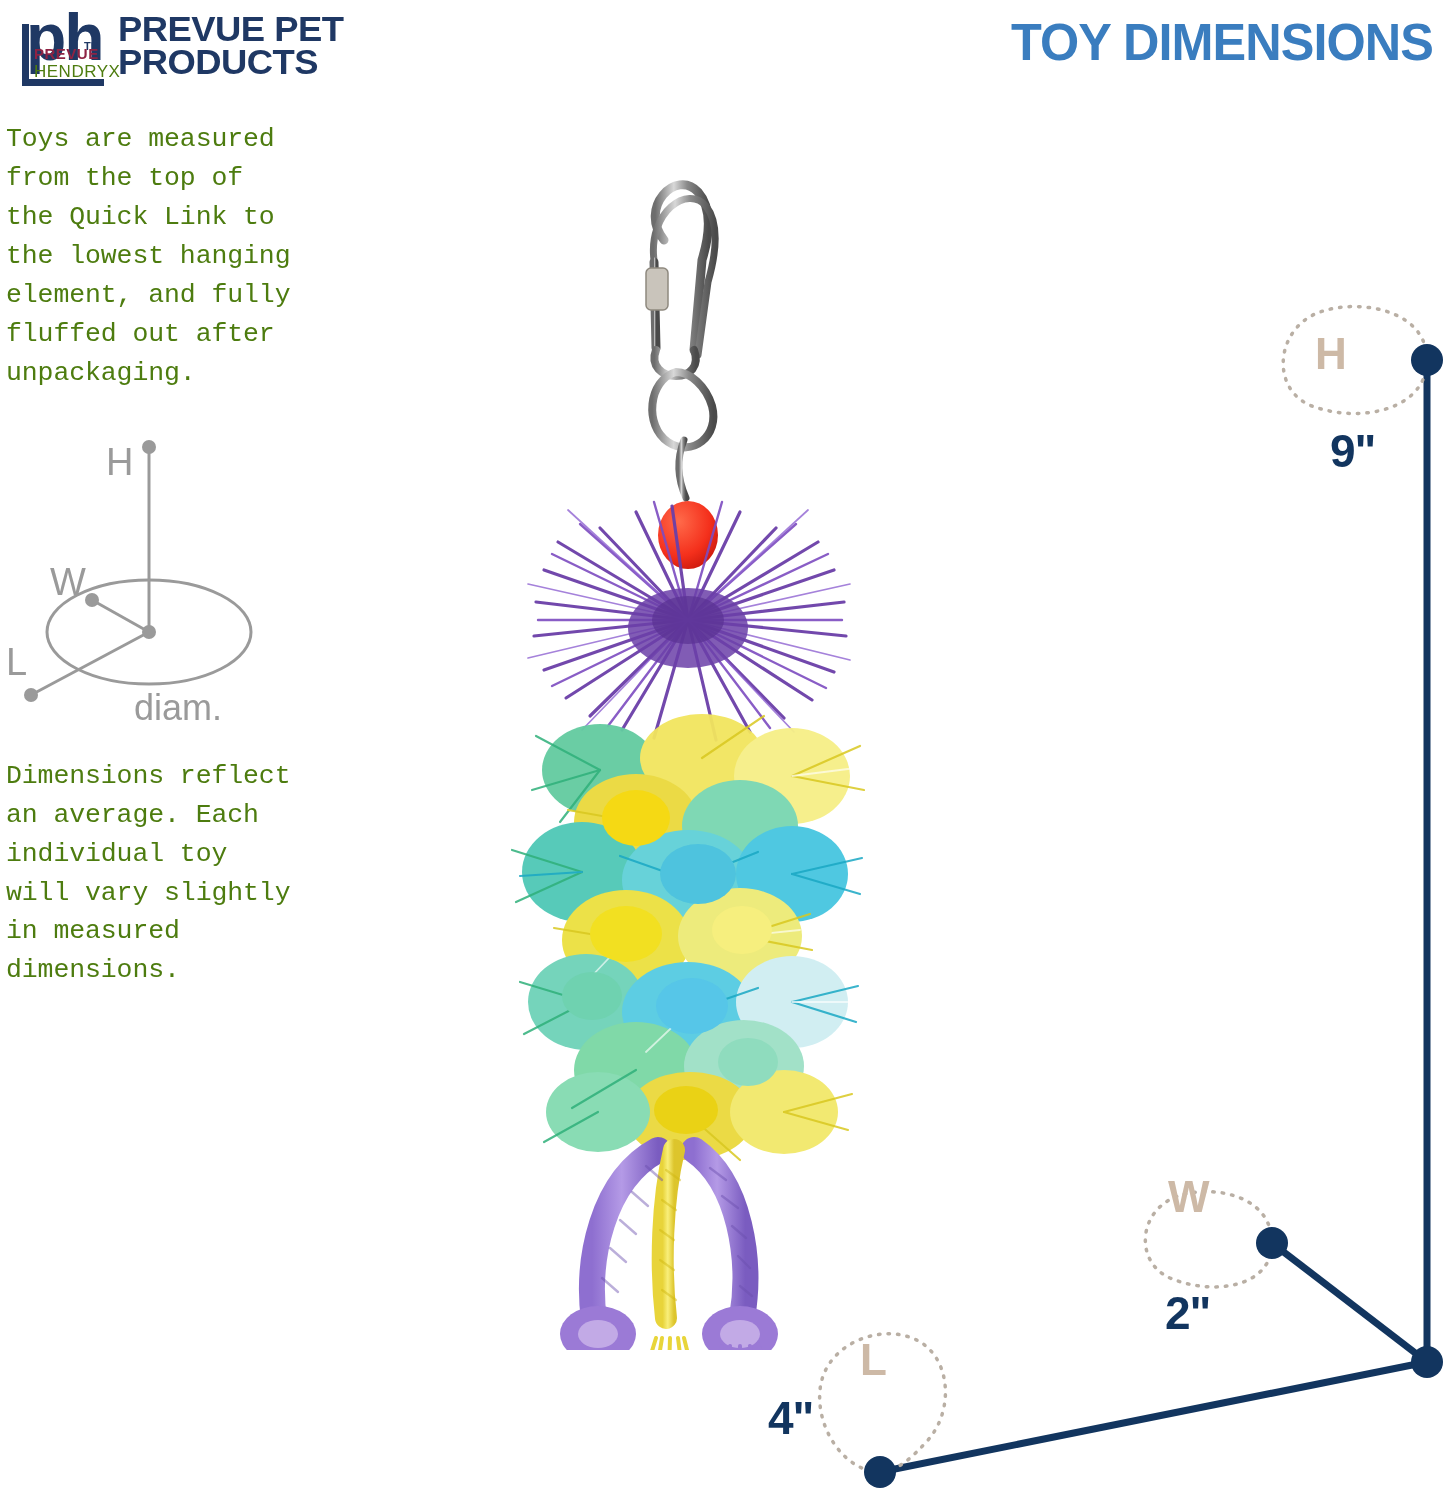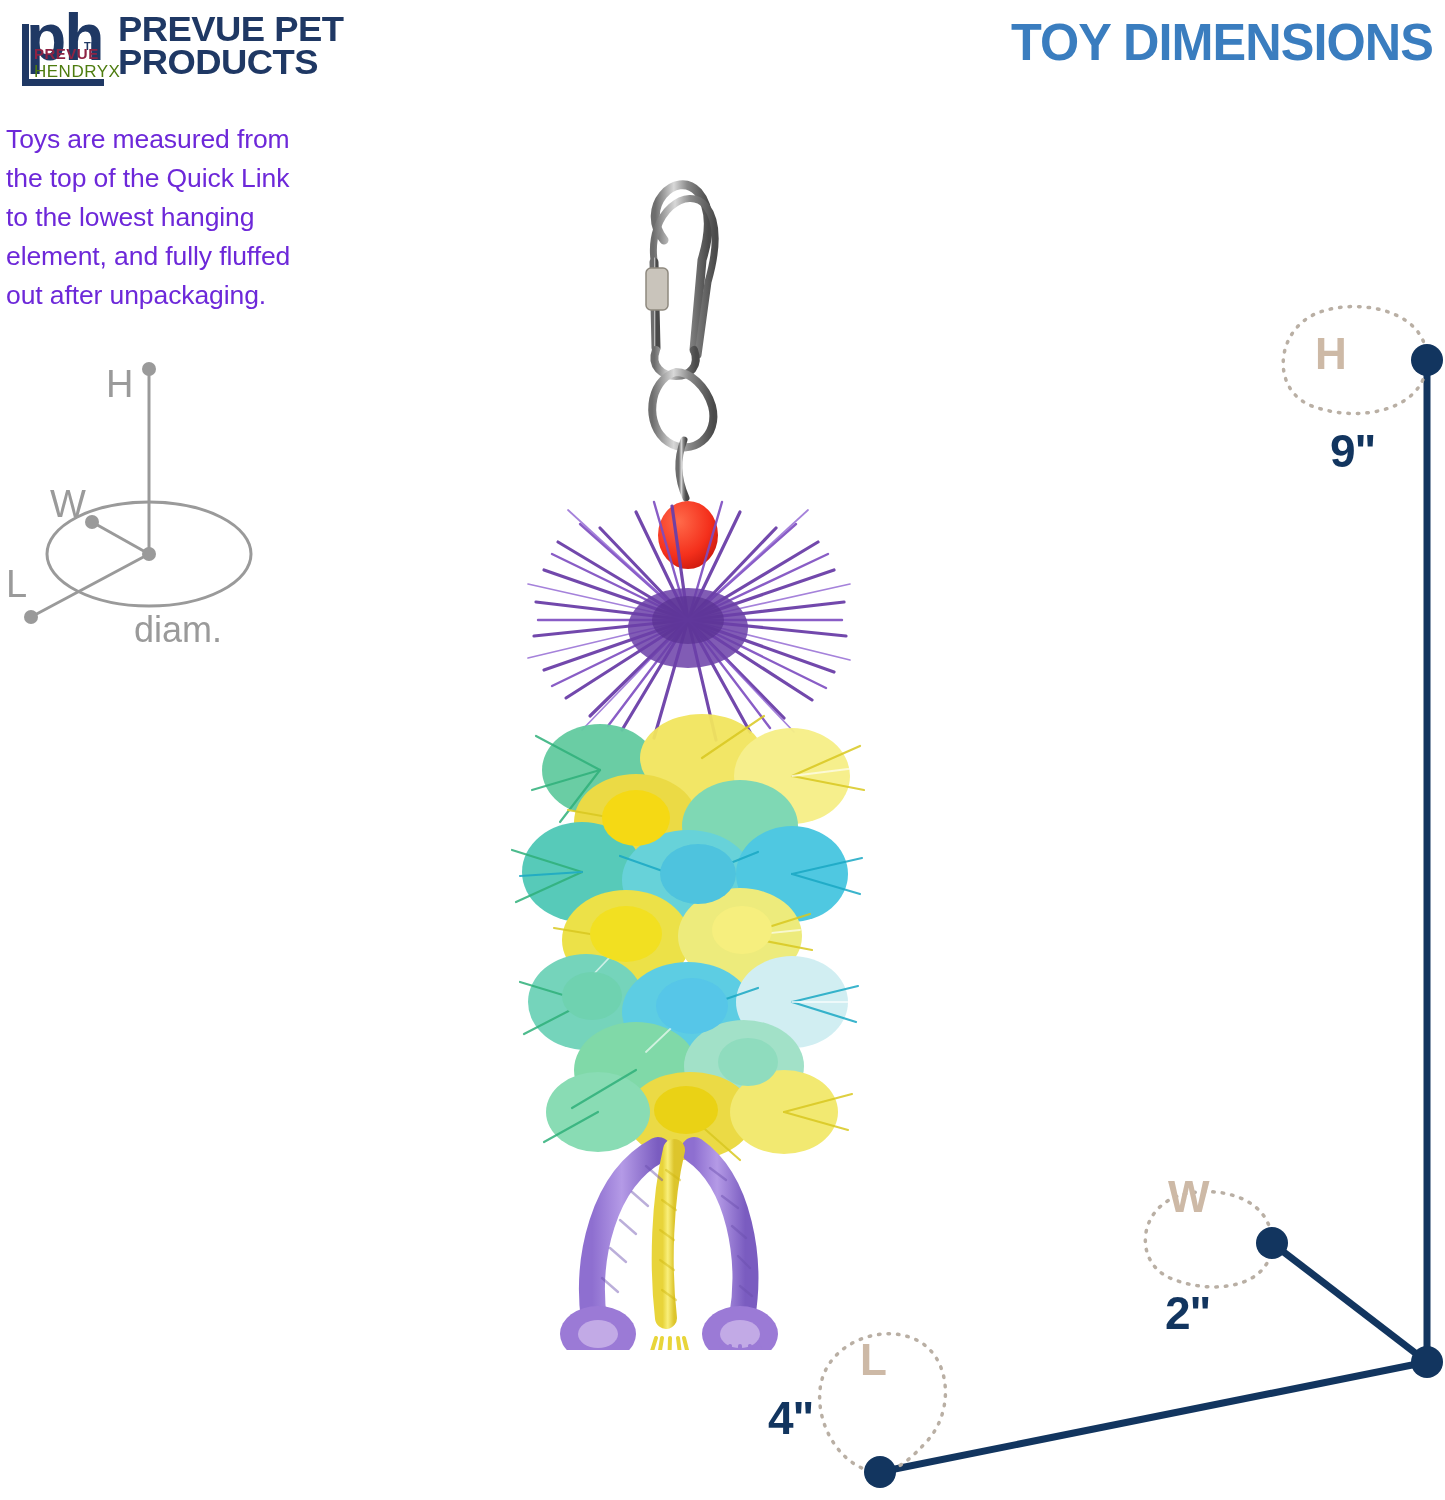--- a/index.html
+++ b/index.html
@@ -113,23 +113,24 @@
   
   #left-col {
     position: absolute;
     left: 6px;
     top: 120px;
     width: 290px;
   }
   .left-para {
     font-size: 26.5px;
     line-height: 1.47;
-    color: #6d28d9;
+    color: #4d7c0f;
     margin: 0 0 24px 0;
     letter-spacing: -0.1px;
+    font-family: Liberation Mono, monospace;
   }
   #hwl-figure {
     margin: 8px 0 30px 0;
     width: 280px;
     height: 310px;
     position: relative;
   }
 
   
   #toy-photo {
@@ -213,20 +214,21 @@
 
       <circle cx="143" cy="215" r="7" fill="#9A9A9A"></circle>
 
       <text x="100" y="58" font-family="Liberation Sans, sans-serif" font-size="38" fill="#9A9A9A">H</text>
       <text x="44" y="178" font-family="Liberation Sans, sans-serif" font-size="38" fill="#9A9A9A">W</text>
       <text x="0" y="258" font-family="Liberation Sans, sans-serif" font-size="38" fill="#9A9A9A">L</text>
       <text x="128" y="303" font-family="Liberation Sans, sans-serif" font-size="36" fill="#9A9A9A">diam.</text>
     </svg>
   </div>
 
+  <p class="left-para">Dimensions reflect an average. Each individual toy will vary slightly in measured dimensions.</p>
 </div>
 
 <div id="toy-photo">
   <svg viewBox="0 0 500 1200" width="500" height="1200">
     <defs>
       <linearGradient id="metal" x1="0" y1="0" x2="1" y2="0">
         <stop offset="0%" stop-color="#6d6d6d"></stop>
         <stop offset="35%" stop-color="#d8d8d8"></stop>
         <stop offset="60%" stop-color="#8a8a8a"></stop>
         <stop offset="100%" stop-color="#4a4a4a"></stop>

